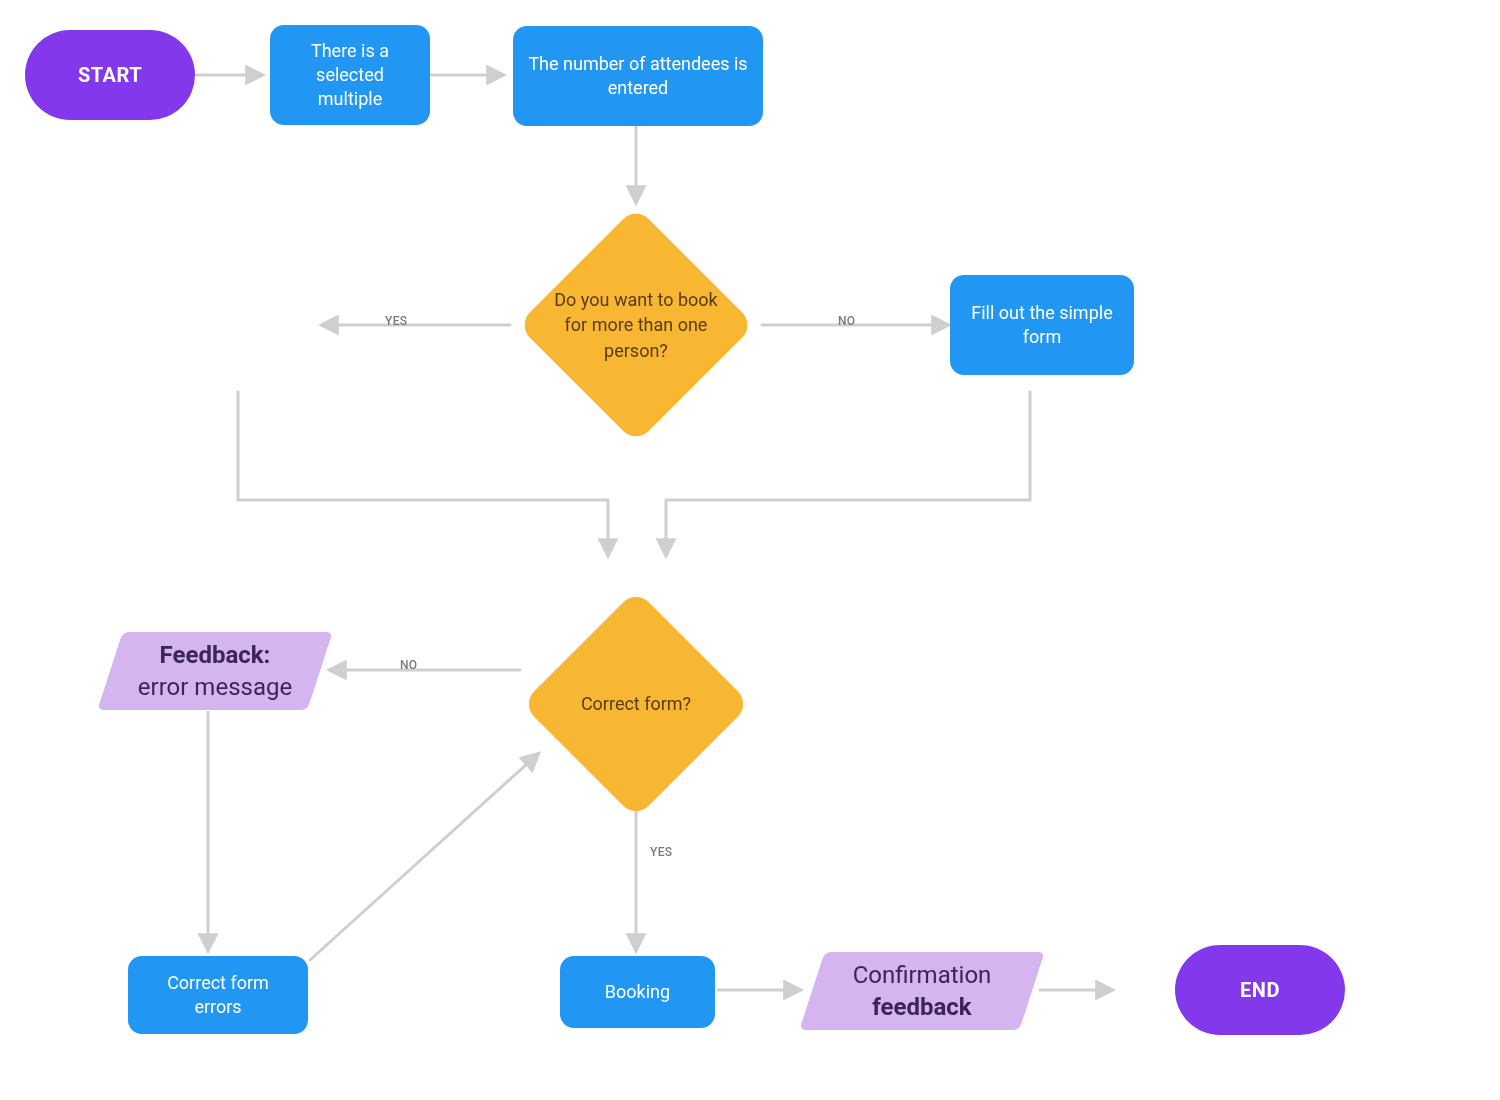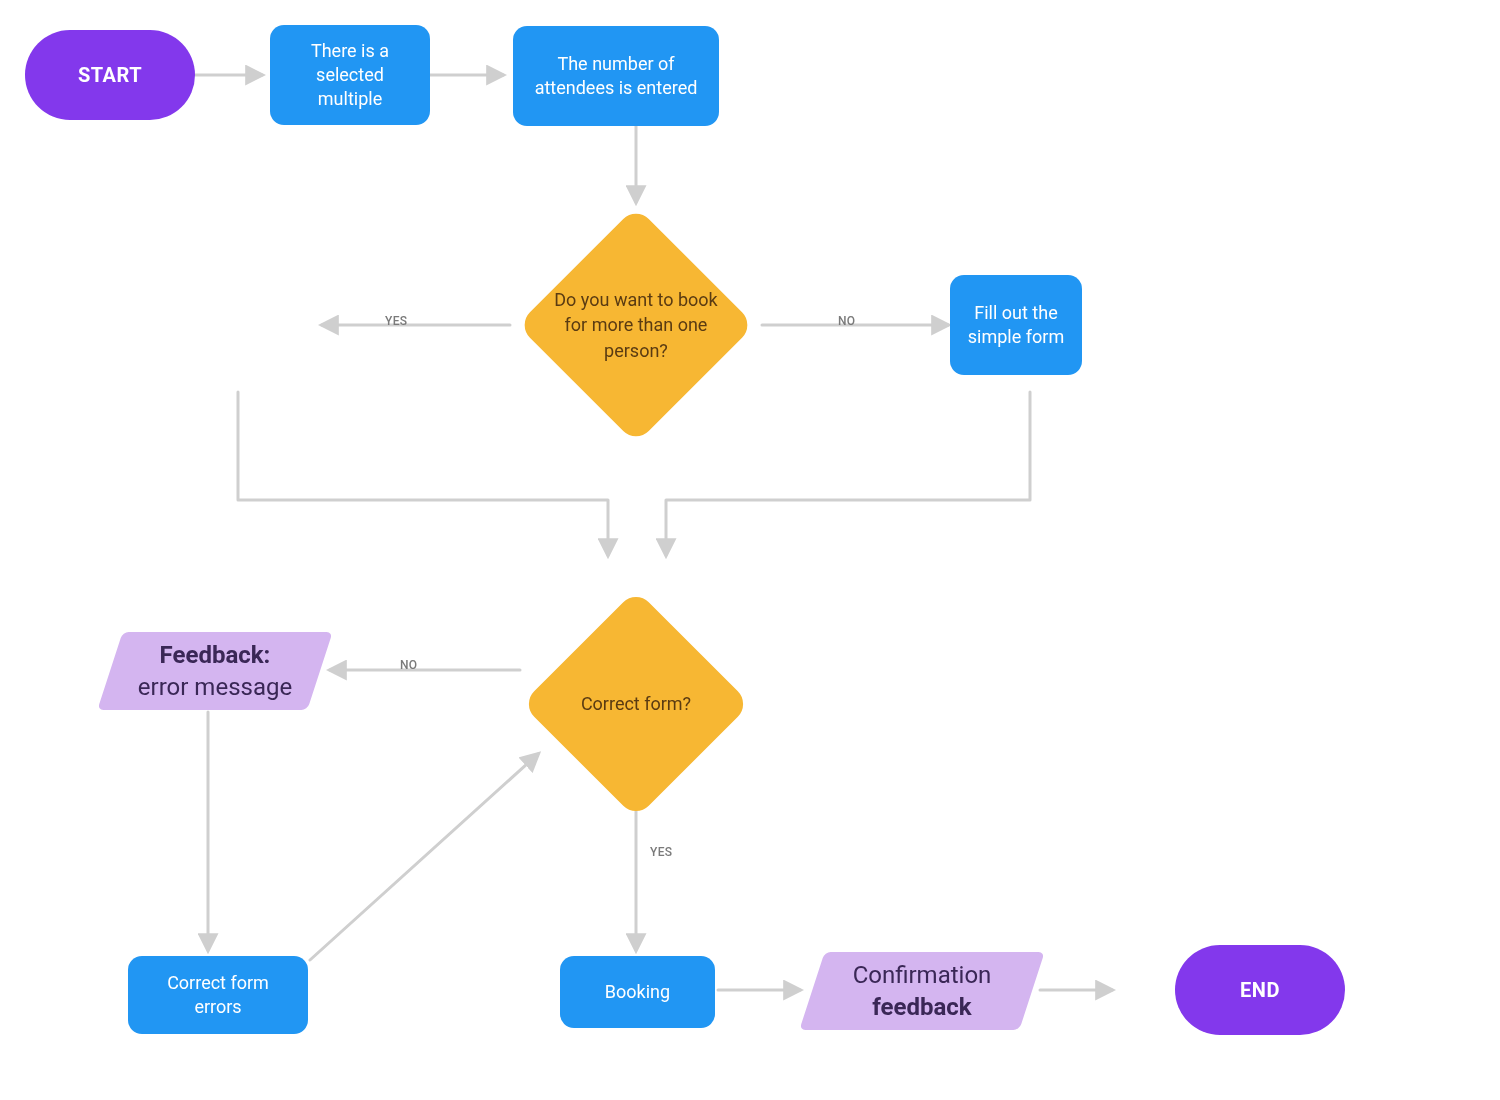--- a/index.html
+++ b/index.html
@@ -137,33 +137,33 @@
       <line x1="718" y1="990" x2="800" y2="990" marker-end="url(#arrow)"></line>
 
       <line x1="1040" y1="990" x2="1112" y2="990" marker-end="url(#arrow)"></line>
     </g>
   </svg>
 
   <div class="node terminator" style="left:25px; top:30px; width:170px; height:90px;">START</div>
 
   <div class="node process" style="left:270px; top:25px; width:160px; height:100px;">There is a selected multiple</div>
 
-  <div class="node process" style="left:513px; top:26px; width:206px; height:100px;">The number of attendees is entered</div>
+  <div class="node process" style="left:513px; top:26px; width:250px; height:100px;">The number of attendees is entered</div>
 
   <div class="decision-wrap" style="left:516px; top:205px; width:240px; height:240px;">
     <div class="decision-shape" style="left:36px; top:36px; width:168px; height:168px;"></div>
     <div class="decision-text">Do you want to book for more than one person?</div>
   </div>
 
   <div class="edge-label" style="left:385px; top:314px;">YES</div>
 
   <div class="edge-label" style="left:838px; top:314px;">NO</div>
 
 
-  <div class="node process" style="left:950px; top:275px; width:132px; height:100px;">Fill out the simple form</div>
+  <div class="node process" style="left:950px; top:275px; width:184px; height:100px;">Fill out the simple form</div>
 
   <div class="decision-wrap" style="left:520px; top:588px; width:232px; height:232px;">
     <div class="decision-shape" style="left:35px; top:35px; width:162px; height:162px;"></div>
     <div class="decision-text" style="padding:60px;">Correct form?</div>
   </div>
 
   <div class="edge-label" style="left:400px; top:658px;">NO</div>
 
   <div class="edge-label" style="left:650px; top:845px;">YES</div>
 

